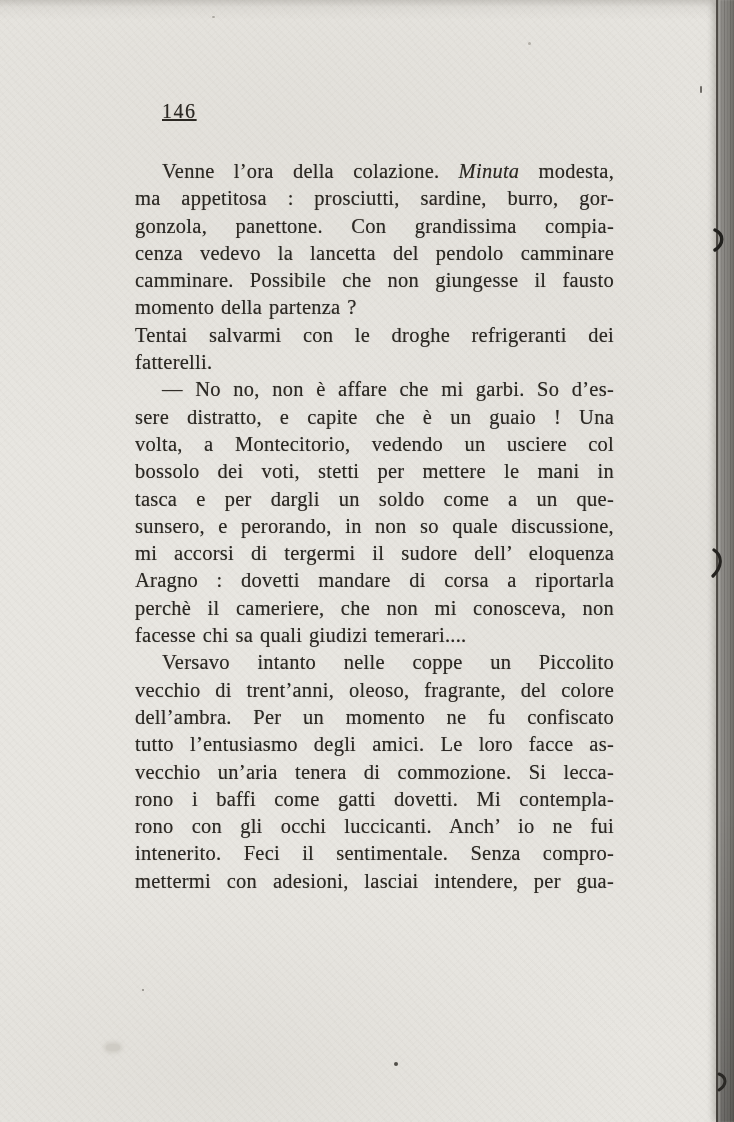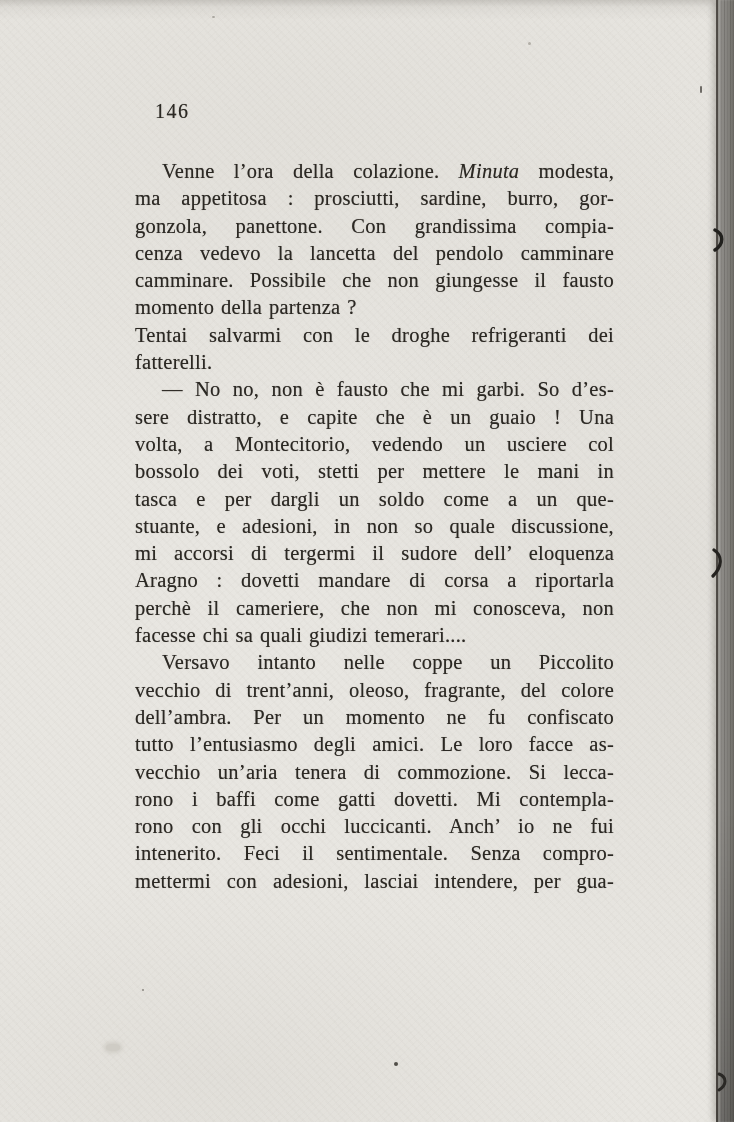--- a/index.html
+++ b/index.html
@@ -10,23 +10,24 @@
       radial-gradient(ellipse 900px 500px at 40% 12%, rgba(175,170,160,0.10), rgba(0,0,0,0) 70%),
       radial-gradient(ellipse 500px 700px at 92% 50%, rgba(160,155,145,0.09), rgba(0,0,0,0) 70%),
       radial-gradient(ellipse 600px 300px at 30% 96%, rgba(165,160,150,0.10), rgba(0,0,0,0) 70%),
       linear-gradient(180deg, rgba(118,114,107,0.28) 0px, rgba(118,114,107,0.08) 7px, rgba(118,114,107,0) 20px),
       repeating-linear-gradient(47deg, rgba(120,112,100,0.028) 0 2px, rgba(0,0,0,0) 2px 6px),
       repeating-linear-gradient(137deg, rgba(120,112,100,0.022) 0 1px, rgba(0,0,0,0) 1px 5px);
     font-family:"Liberation Serif","DejaVu Serif",serif;
     color:#2b2823;
   }
   .page-number {
-    position:absolute; left:155px; top:100px;
+    position:absolute; left:162px; top:100px;
     font-size:20px; line-height:22px; letter-spacing:1.5px;
     text-shadow:0 0 0.7px rgba(43,40,35,0.55);
+    text-decoration:underline;
   }
   .text-block {
     position:absolute; left:135px; top:158px; width:479px;
     font-size:20.5px; line-height:27.3px;
     letter-spacing:0.25px; word-spacing:1.5px;
     text-shadow:0 0 0.7px rgba(43,40,35,0.5);
   }
   .para { margin:0; }
   .ln { text-align:justify; text-align-last:justify; }
   .ln-end { text-align-last:left; }
@@ -67,26 +68,26 @@
       <div class="ln">camminare. Possibile che non giungesse il fausto</div>
       <div class="ln ln-end">momento della partenza ?</div>
     </div>
 
     <div class="para">
       <div class="ln">Tentai salvarmi con le droghe refrigeranti dei</div>
       <div class="ln ln-end">fatterelli.</div>
     </div>
 
     <div class="para">
-      <div class="ln indent">— No no, non è fausto che mi garbi. So d’es-</div>
+      <div class="ln indent">— No no, non è affare che mi garbi. So d’es-</div>
       <div class="ln">sere distratto, e capite che è un guaio ! Una</div>
       <div class="ln">volta, a Montecitorio, vedendo un usciere col</div>
       <div class="ln">bossolo dei voti, stetti per mettere le mani in</div>
       <div class="ln">tasca e per dargli un soldo come a un que-</div>
-      <div class="ln">stuante, e adesioni, in non so quale discussione,</div>
+      <div class="ln">sunsero, e perorando, in non so quale discussione,</div>
       <div class="ln">mi accorsi di tergermi il sudore dell’ eloquenza</div>
       <div class="ln">Aragno : dovetti mandare di corsa a riportarla</div>
       <div class="ln">perchè il cameriere, che non mi conosceva, non</div>
       <div class="ln ln-end">facesse chi sa quali giudizi temerari....</div>
     </div>
 
     <div class="para">
       <div class="ln indent">Versavo intanto nelle coppe un Piccolito</div>
       <div class="ln">vecchio di trent’anni, oleoso, fragrante, del colore</div>
       <div class="ln">dell’ambra. Per un momento ne fu confiscato</div>

